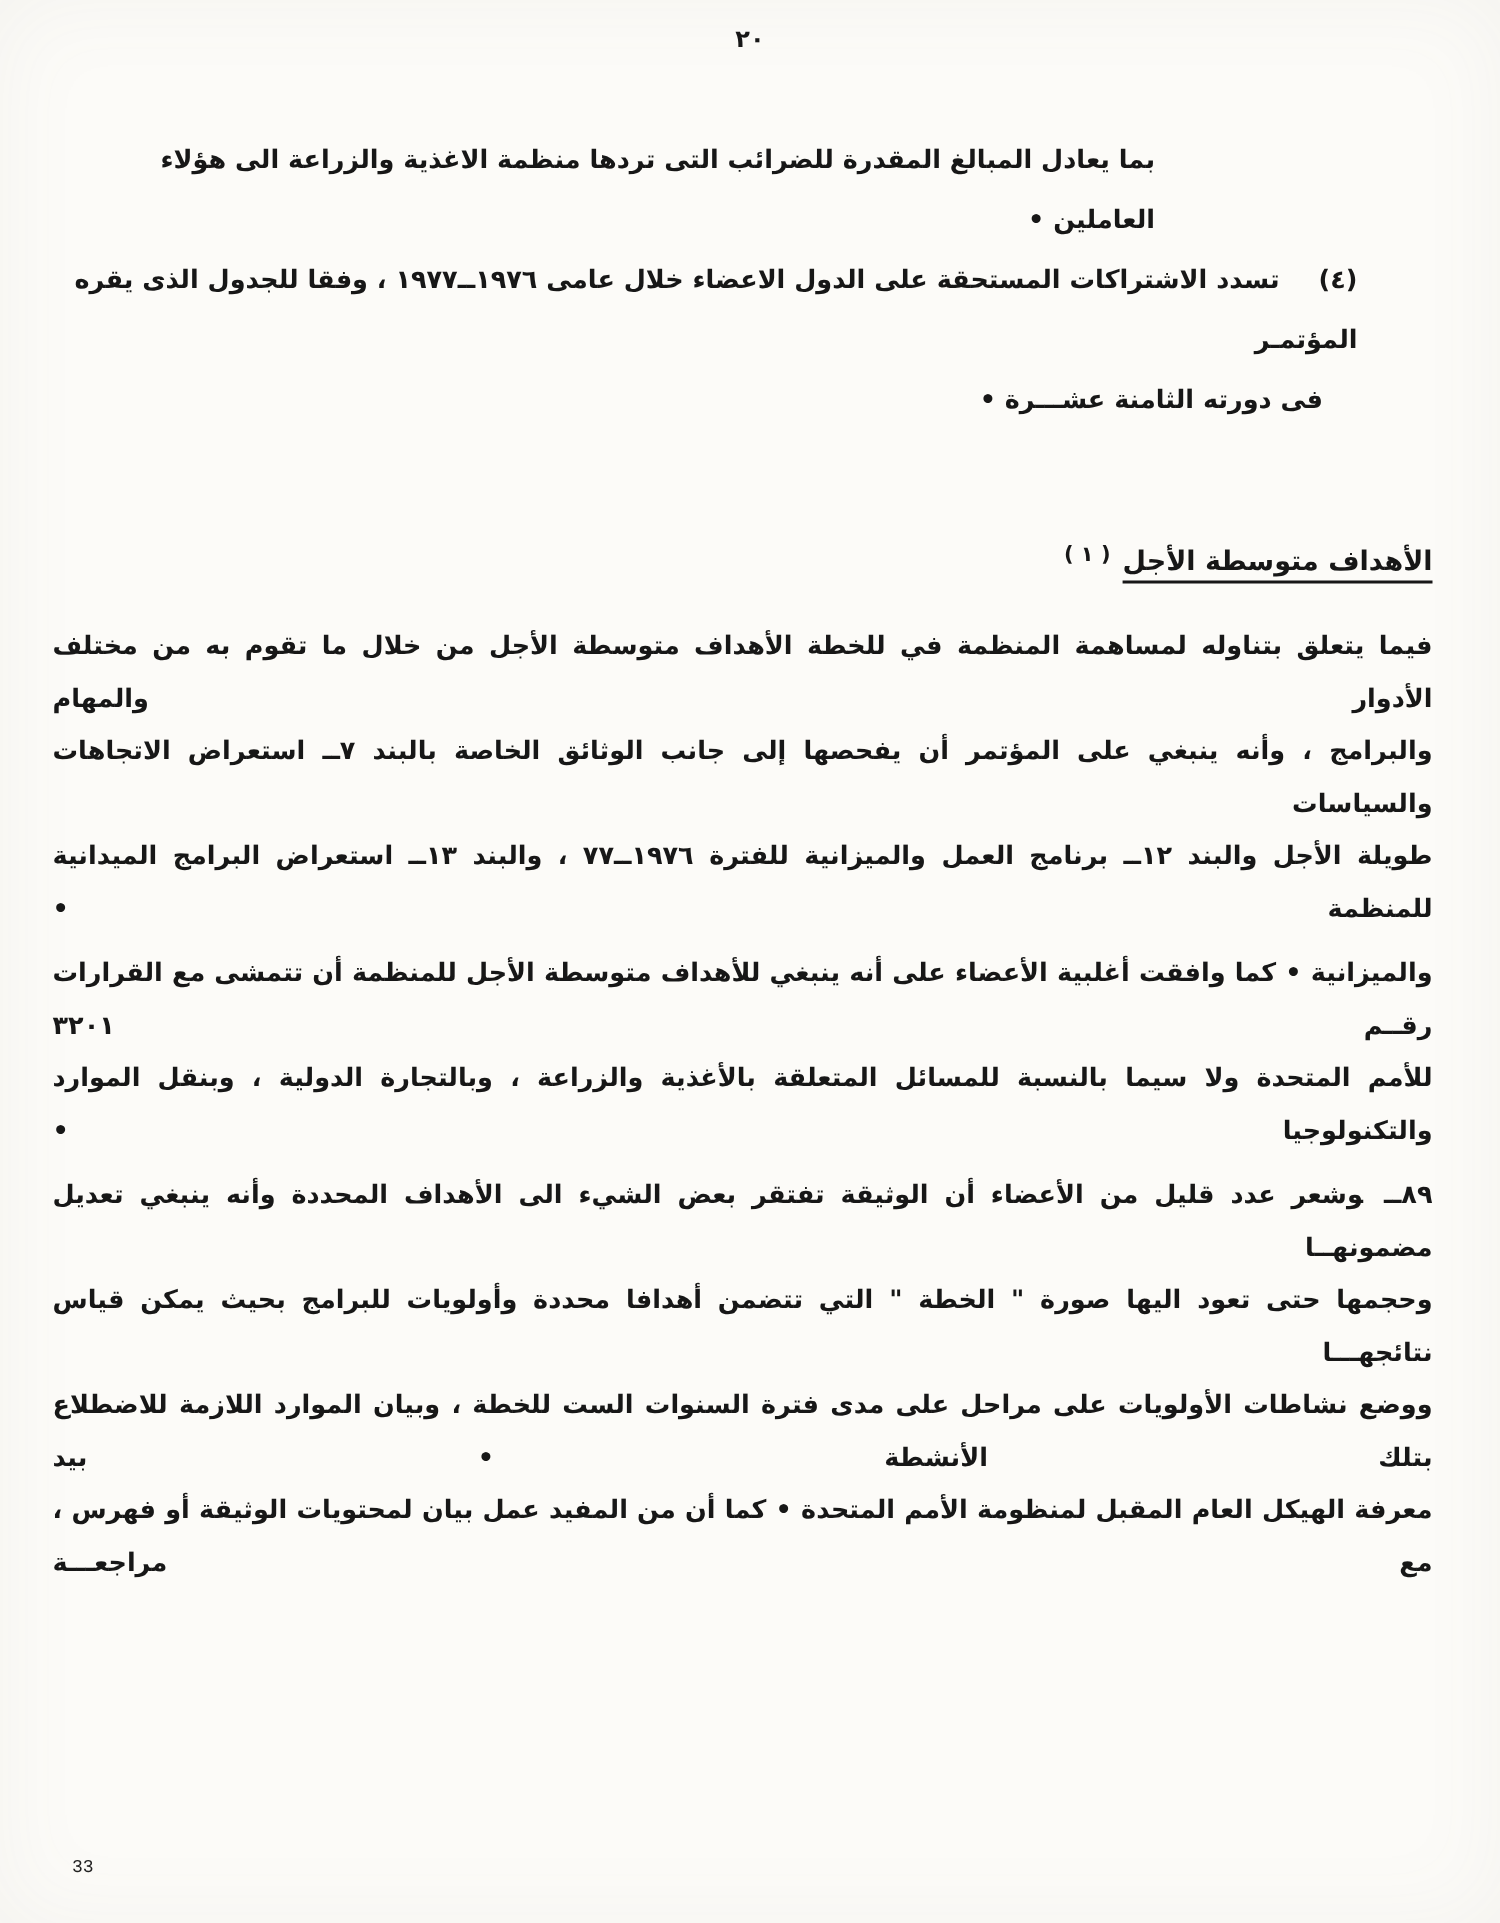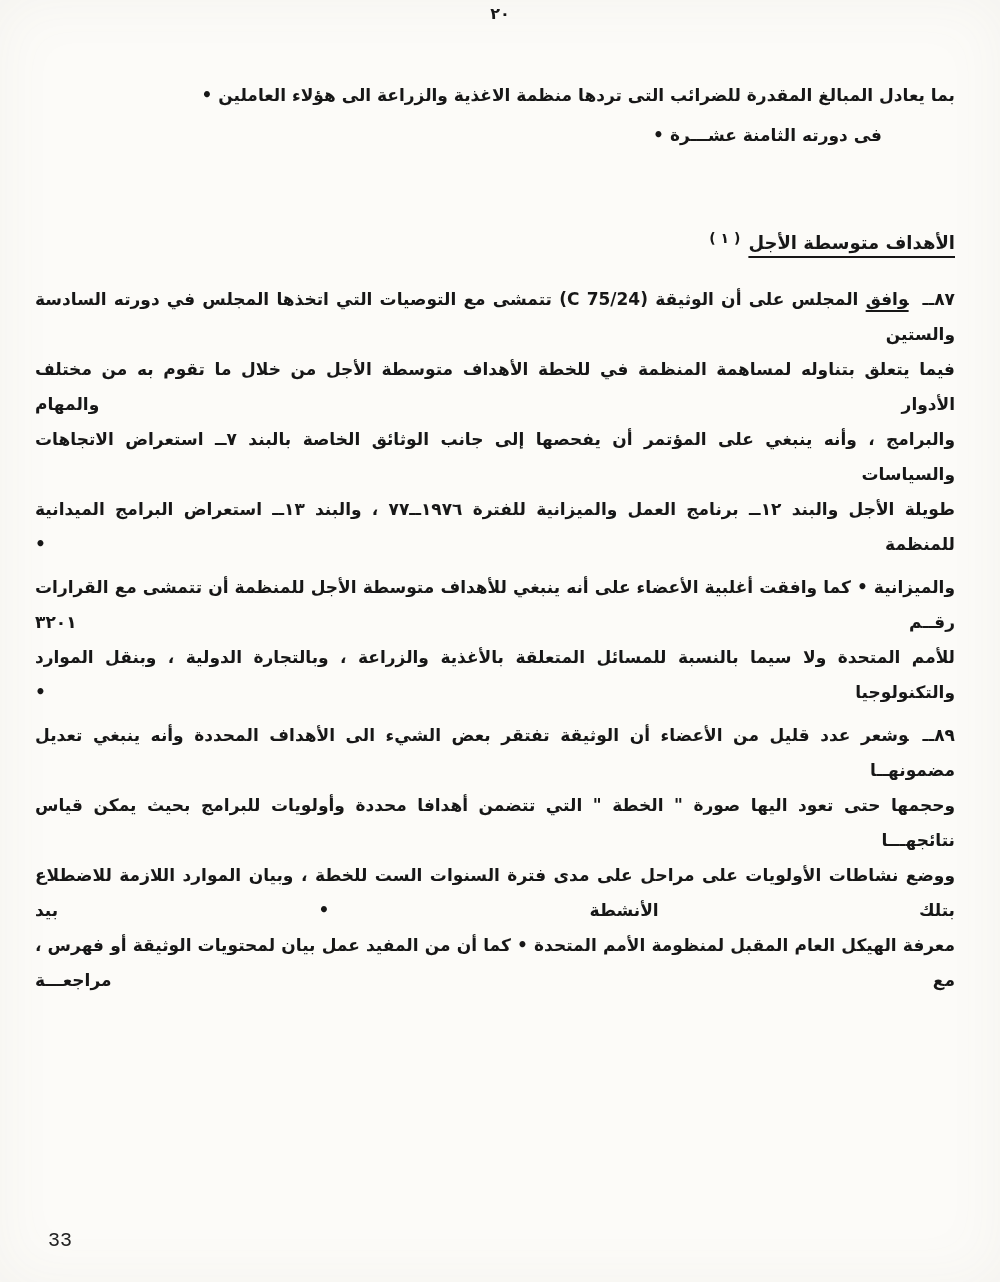--- a/index.html
+++ b/index.html
@@ -4,67 +4,67 @@
 <style>
   html,body { margin:0; padding:0; background:#ffffff; }
   .page {
     width:1000px; height:1282px;
     background:#fcfbf8;
     position:relative; overflow:hidden;
     font-family:"DejaVu Sans", sans-serif;
     color:#171717;
     box-shadow: inset 0 0 60px rgba(120,115,100,0.06);
   }
-  .pnum-top { padding-top:4px; text-align:center; font-size:16px; font-weight:bold; letter-spacing:2px; }
+  .pnum-top { padding-top:16px; text-align:center; font-size:16px; font-weight:bold; letter-spacing:2px; }
   .content { padding:0 45px 0 35px; direction:rtl; }
 
   .line { font-size:17px; font-weight:bold; line-height:35px; text-align:right; }
   .just { text-align:justify; text-align-last:justify; }
 
   .intro { margin-top:52px; }
   .intro .line { line-height:40px; }
-  .intro-l1 { }
+  .intro-l1 { margin-right:185px; }
   .intro-l2 { margin-right:50px; }
   .intro-l3 { margin-right:73px; }
   .marker { margin-left:26px; }
 
   .heading-row { margin-top:70px; text-align:right; font-size:18px; font-weight:bold; line-height:26px; }
   .heading-text { text-decoration:underline; text-underline-offset:7px; text-decoration-thickness:1.5px; }
   .fn-ref { font-size:14px; vertical-align:6px; margin-right:8px; }
 
   .para { margin-top:8px; }
   .para-first { margin-top:26px; }
   .pnum { margin-left:14px; }
   .u { text-decoration:underline; text-underline-offset:5px; text-decoration-thickness:1.5px; }
 
   .pnum-bottom { position:absolute; left:48px; bottom:30px;
-                 font-family:"Liberation Mono", monospace; font-size:20px; color:#222; }
+                 font-family:"Liberation Mono", monospace; font-size:12px; color:#222; }
 </style>
 </head>
 <body>
 
 <div class="page">
 
   <div class="pnum-top">٢٠</div>
 
   <div class="content">
 
     <div class="intro">
       <div class="line intro-l1">بما يعادل المبالغ المقدرة للضرائب التى تردها منظمة الاغذية والزراعة الى هؤلاء العاملين •</div>
+      <div class="line intro-l2">
+        <span class="marker">(٤)</span><span>تسدد الاشتراكات المستحقة على الدول الاعضاء خلال عامى ١٩٧٦ــ١٩٧٧ ، وفقا للجدول الذى يقره المؤتمـر</span>
+      </div>
       <div class="line intro-l3">فى دورته الثامنة عشـــرة •</div>
     </div>
 
     <div class="heading-row">
       <span class="heading-text">الأهداف متوسطة الأجل</span><span class="fn-ref">( ١ )</span>
     </div>
 
     <div class="para para-first">
-      <div class="line just">
-        <span class="pnum">٨٧ــ</span><span></span><span class="u">وافق</span><span> المجلس على أن الوثيقة (‎C 75/24‎) تتمشى مع التوصيات التي اتخذها المجلس في دورته السادسة والستين</span>
-      </div>
       <div class="line just">فيما يتعلق بتناوله لمساهمة المنظمة في للخطة الأهداف متوسطة الأجل من خلال ما تقوم به من مختلف الأدوار والمهام</div>
       <div class="line just">والبرامج ، وأنه ينبغي على المؤتمر أن يفحصها إلى جانب الوثائق الخاصة بالبند ٧ــ استعراض الاتجاهات والسياسات</div>
       <div class="line just">طويلة الأجل والبند ١٢ــ برنامج العمل والميزانية للفترة ١٩٧٦ــ٧٧ ، والبند ١٣ــ استعراض البرامج الميدانية للمنظمة •</div>
     </div>
 
     <div class="para">
       <div class="line just">والميزانية • كما وافقت أغلبية الأعضاء على أنه ينبغي للأهداف متوسطة الأجل للمنظمة أن تتمشى مع القرارات رقــم ٣٢٠١</div>
       <div class="line just">للأمم المتحدة ولا سيما بالنسبة للمسائل المتعلقة بالأغذية والزراعة ، وبالتجارة الدولية ، وبنقل الموارد والتكنولوجيا •</div>
     </div>
 

